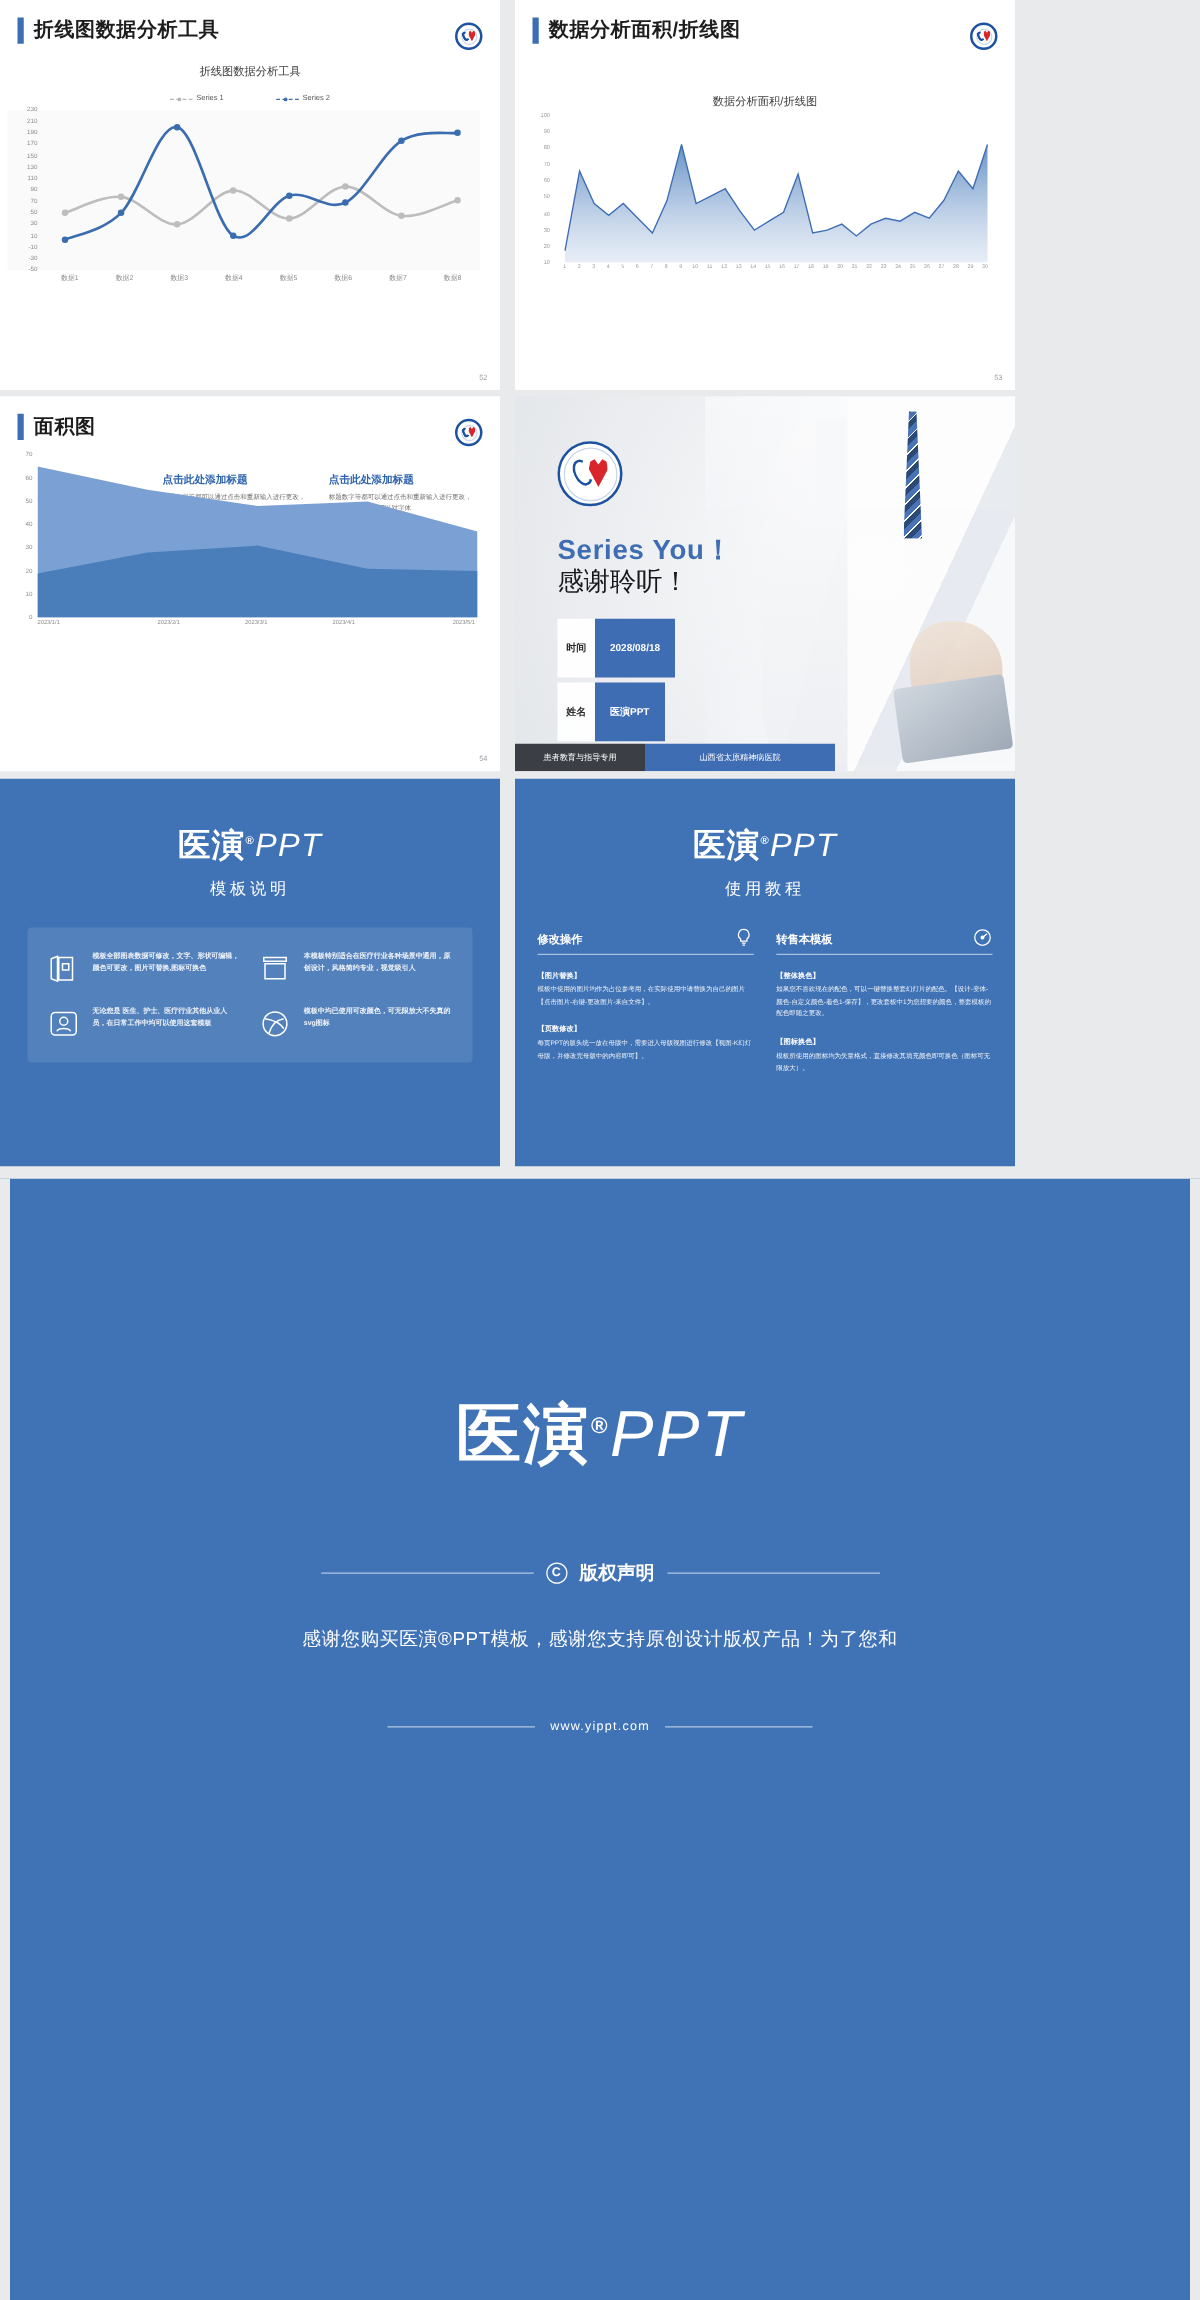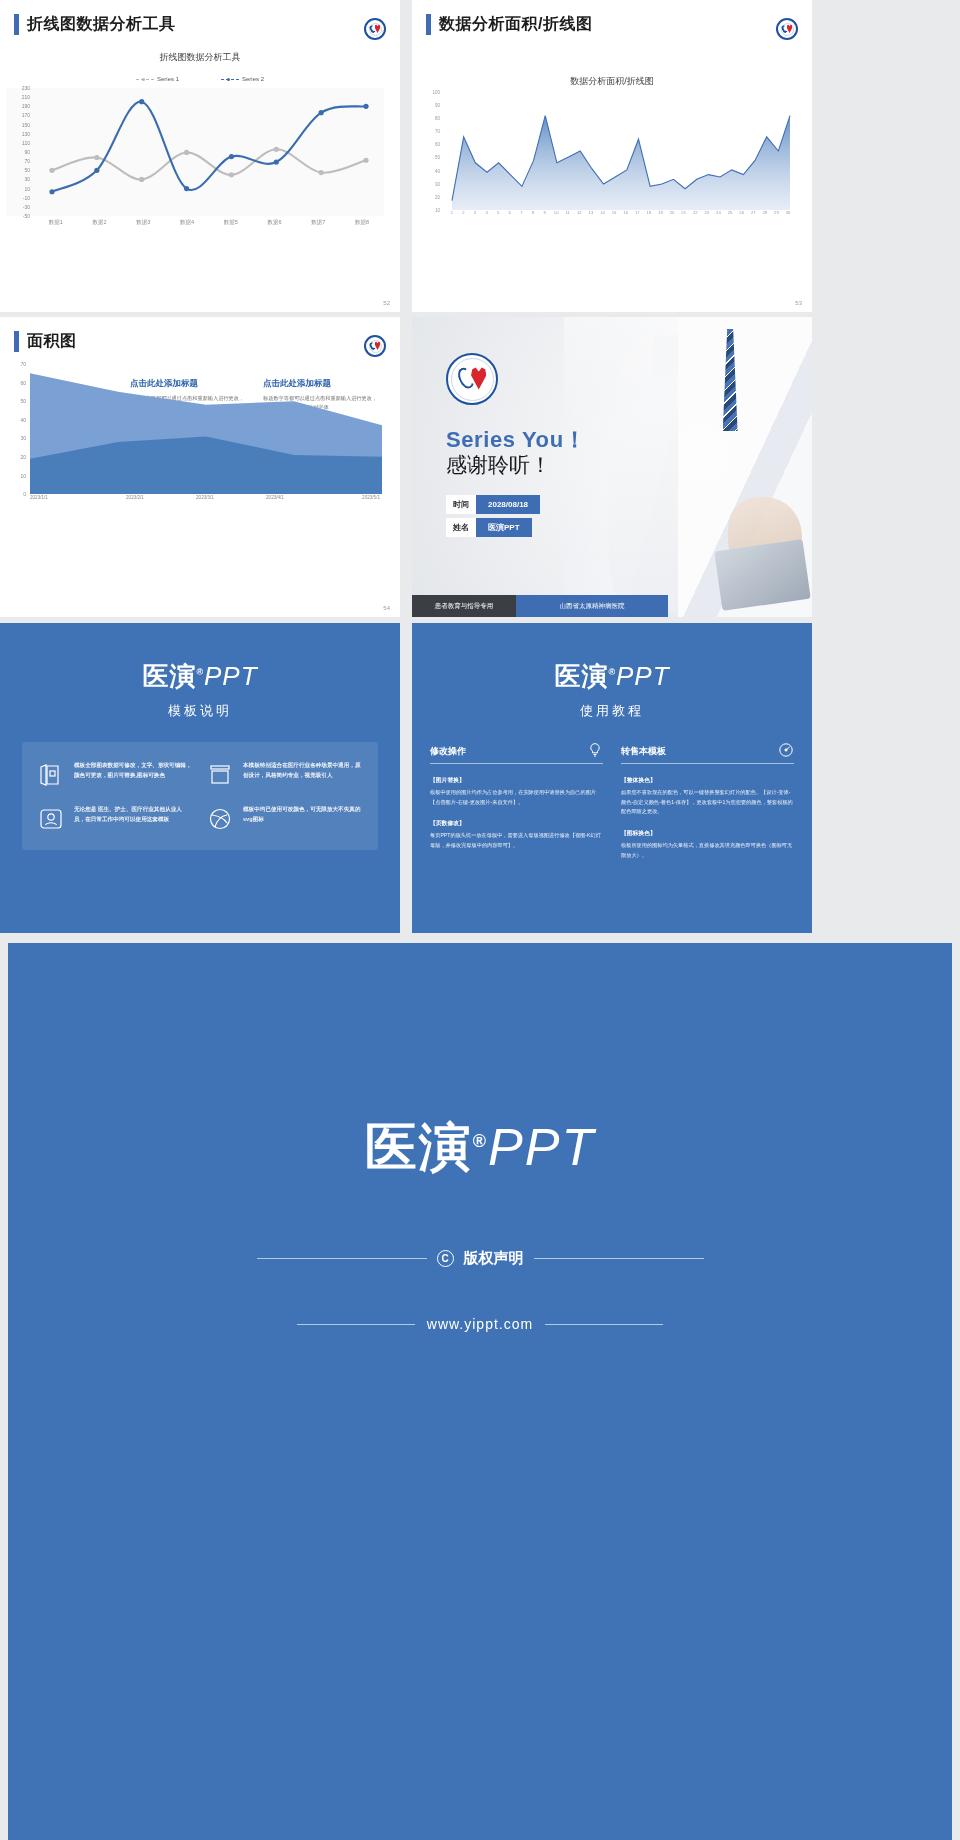--- a/index.html
+++ b/index.html
@@ -94,21 +94,21 @@
   .tablet{ position:absolute; right:2%; bottom:4%; width:36%; height:20%;
      background:linear-gradient(150deg,#cfd6de,#9ba6b4); border-radius:4px; transform:rotate(-8deg); }
 
   .ty-logo{ position:absolute; left:34px; top:36px; width:52px; height:52px; }
   .ty-en{ position:absolute; left:34px; top:108px; font-size:22px; font-weight:700;
       color:#3f6db4; letter-spacing:.6px;}
   .ty-cn{ position:absolute; left:34px; top:134px; font-size:21px; font-weight:400; color:#15181c;}
   .ty-rows{ position:absolute; left:34px; top:178px; }
   .ty-row{ display:flex; align-items:stretch; margin-bottom:4px; }
   .ty-k{ background:rgba(255,255,255,.92); color:#2b2b2b; font-size:8px; font-weight:700;
-     padding:4px 7px; display:flex; align-items:center;}
+     padding:18px 7px; display:flex; align-items:center;}
   .ty-v{ background:#3f6db4; color:#fff; font-size:8px; font-weight:700;
      padding:3px 12px; display:flex; align-items:center;}
   .ty-foot{ position:absolute; left:0; bottom:0; height:22px; width:100%; display:flex; }
   .ty-foot .f1{ width:104px; background:#3b3f45; color:#fff; font-size:6.5px;
      display:flex; align-items:center; justify-content:center;}
   .ty-foot .f2{ width:152px; background:#3f6db4; color:#fff; font-size:6.5px;
      display:flex; align-items:center; justify-content:center;}
   .ty-foot .f3{ flex:1; background:rgba(255,255,255,.0);}
 
   
@@ -139,21 +139,21 @@
   .bf-brand{ text-align:center; padding-top:170px; font-size:52px; font-weight:700; letter-spacing:2px;}
   .bf-brand sup{ font-size:18px; vertical-align:super;}
   .bf-brand .it{ font-style:italic; font-weight:400;}
   .bf-cr{ display:flex; align-items:center; justify-content:center; gap:10px; margin-top:66px;}
   .bf-line{ width:170px; height:1px; background:rgba(255,255,255,.6); }
   .bf-c{ width:17px; height:17px; border:1.5px solid #fff; border-radius:50%;
      display:flex; align-items:center; justify-content:center; font-size:10px; font-weight:700;}
   .bf-cr h3{ font-size:15px; font-weight:700; }
   .bf-text{ text-align:center; margin-top:28px; font-size:15px; line-height:2.1; letter-spacing:.5px;}
   .bf-bottom{ display:flex; align-items:center; justify-content:center; gap:12px; margin-top:48px;}
-  .bf-url{ font-size:14px; letter-spacing:1px; }
+  .bf-url{ font-size:10px; letter-spacing:1px; }
   .bf-sline{ width:118px; height:1px; background:rgba(255,255,255,.6); }
   .edge-l{ position:absolute; left:0; top:0; bottom:0; width:8px; background:#e9eaec;}
   .edge-r{ position:absolute; right:0; top:0; bottom:0; width:8px; background:#e9eaec;}
 </style>
 </head>
 <body>
 
 <div class="grid-row" style="padding:0;">
 
   <div class="slide" style="width:400px;height:312px;">
@@ -514,20 +514,21 @@
   </div>
 
   <div class="bf-cr">
     <div class="bf-line"></div>
     <div class="bf-c">C</div>
     <h3>版权声明</h3>
     <div class="bf-line"></div>
   </div>
 
   <div class="bf-text">
+    <div>感谢您购买医演®PPT模板，感谢您支持原创设计版权产品！为了您和</div>
   </div>
 
   <div class="bf-bottom">
     <div class="bf-sline"></div>
     <div class="bf-url">www.yippt.com</div>
     <div class="bf-sline"></div>
   </div>
 </div>
 
 </body></html>

